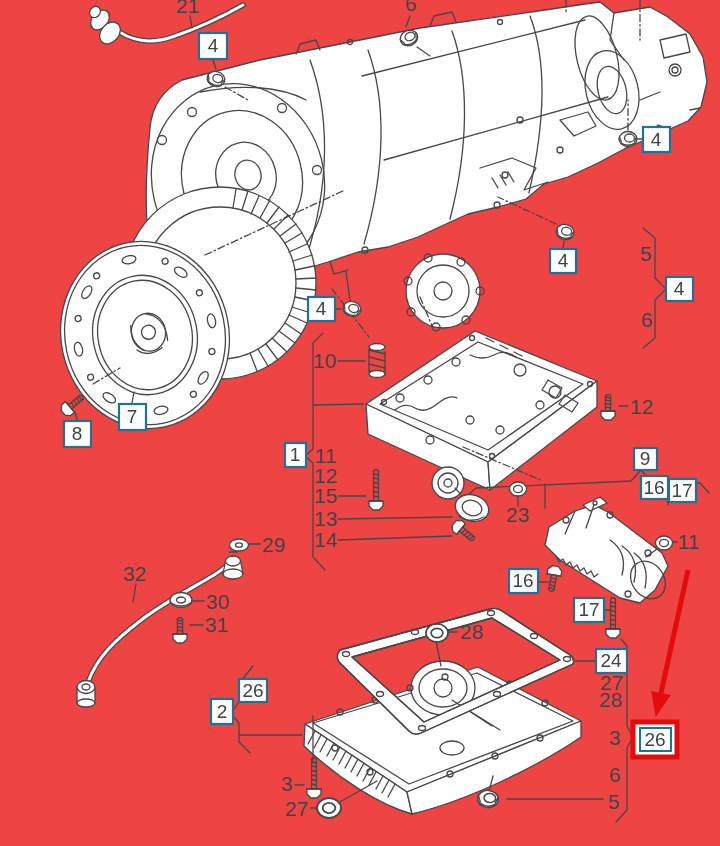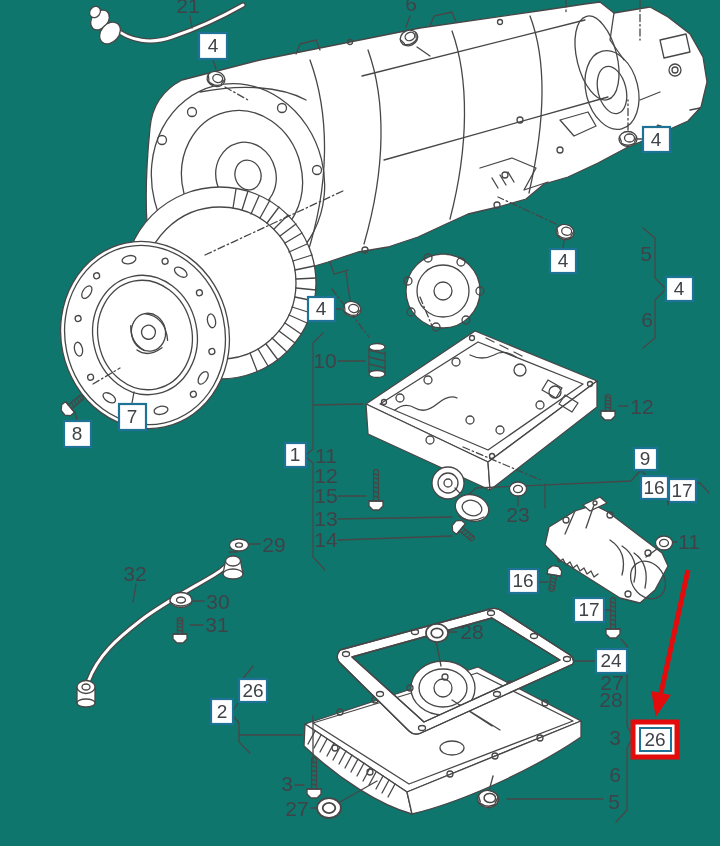--- a/index.html
+++ b/index.html
@@ -1,16 +1,16 @@
 <!DOCTYPE html>
 <html><head>
 <meta charset="utf-8">
 <style>
   html,body{margin:0;padding:0;background:#ffffff}
-  .stage{width:720px;height:846px;position:relative;background:#0f766e;overflow:hidden}
+  .stage{width:720px;height:846px;position:relative;background:#ef4444;overflow:hidden}
   svg{display:block}
   text{font-family:"Liberation Sans",sans-serif;fill:#3e4348}
   .fs21{font-size:21px}
   .fs19{font-size:19px}
   .cbox{fill:#ffffff;stroke:#1e7296;stroke-width:2.2}
   .art{stroke:#474747;stroke-width:1.3;fill:none;stroke-linecap:round;stroke-linejoin:round}
   .artf{stroke:#474747;stroke-width:1.3;fill:#ffffff;stroke-linejoin:round;stroke-linecap:round}
   .tube{stroke:#474747;stroke-width:5.5;fill:none;stroke-linecap:round}
   .tubecore{stroke:#ffffff;stroke-width:3;fill:none;stroke-linecap:round}
   .dd{stroke-dasharray:7 3 1.5 3}

